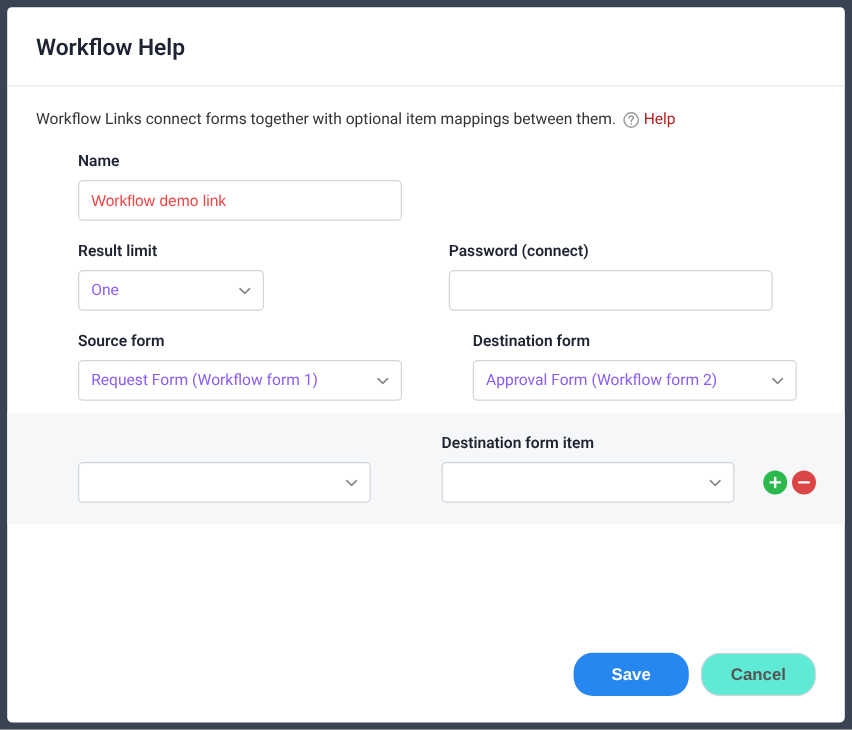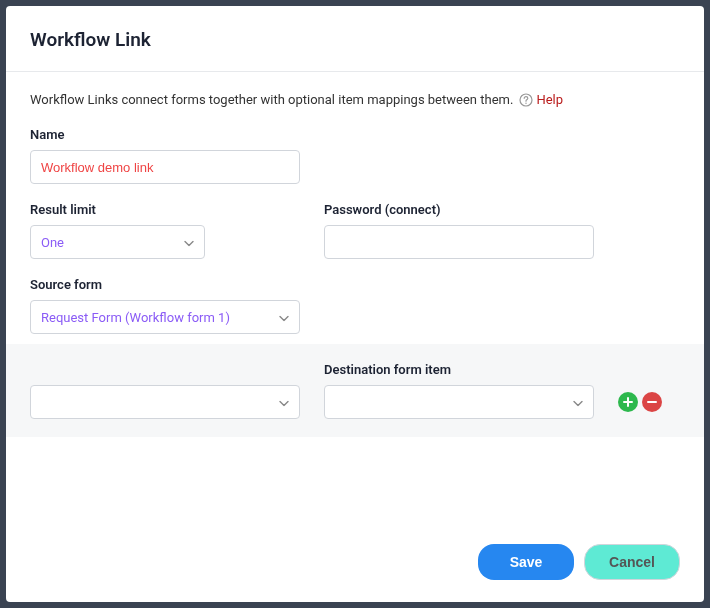--- a/index.html
+++ b/index.html
@@ -53,20 +53,21 @@
       cursor: pointer;
     }
     .help-icon {
       display: inline-flex;
       align-items: center;
       justify-content: center;
       margin-right: 3px;
     }
     .form-group {
       flex: 1;
+      margin-left: 35px;
     }
     .form-label {
       display: block;
       font-size: 13px;
       font-weight: 600;
       color: #1d2333;
       margin-bottom: 8px;
     }
     .text-input {
       width: 100%;
@@ -174,21 +175,21 @@
       background: #5eead4;
       color: #555;
       border: 1px solid #d1d5db;
     }
   </style>
 </head>
 <body>
 
 <div class="modal">
   <div class="modal-header">
-    <h2 class="modal-title">Workflow Link</h2>
+    <h2 class="modal-title">Workflow Help</h2>
   </div>
 
   <div class="modal-body">
     <div class="description-row">
       <span>Workflow Links connect forms together with optional item mappings between them.</span>
       <span class="help-link">
         <span class="help-icon">
           <svg width="14" height="14" viewBox="0 0 14 14">
             <circle cx="7" cy="7" r="6" fill="none" stroke="#999" stroke-width="1.2"></circle>
             <path d="M5.2 5.3c0-1 .8-1.7 1.8-1.7s1.8.7 1.8 1.6c0 .7-.4 1.1-1 1.5-.5.4-.8.6-.8 1.2v.3" fill="none" stroke="#999" stroke-width="1.2" stroke-linecap="round"></path>
@@ -229,20 +230,31 @@
         <label class="form-label">Source form</label>
         <div class="select-box">
           <span>Request Form (Workflow form 1)</span>
           <span class="select-chevron">
             <svg width="10" height="6" viewBox="0 0 10 6">
                 <path d="M1 1l4 4 4-4" fill="none" stroke="#888" stroke-width="1.4" stroke-linecap="round" stroke-linejoin="round"></path>
               </svg>
           </span>
         </div>
       </div>
+      <div class="form-group">
+        <label class="form-label">Destination form</label>
+        <div class="select-box">
+          <span>Approval Form (Workflow form 2)</span>
+          <span class="select-chevron">
+            <svg width="10" height="6" viewBox="0 0 10 6">
+                <path d="M1 1l4 4 4-4" fill="none" stroke="#888" stroke-width="1.4" stroke-linecap="round" stroke-linejoin="round"></path>
+              </svg>
+          </span>
+        </div>
+      </div>
     </div>
 
     <div class="mapping-section">
       <div class="mapping-row">
         <div class="form-group">
           <div class="select-box">
             <span></span>
             <span class="select-chevron">
               <svg width="10" height="6" viewBox="0 0 10 6">
                   <path d="M1 1l4 4 4-4" fill="none" stroke="#888" stroke-width="1.4" stroke-linecap="round" stroke-linejoin="round"></path>

